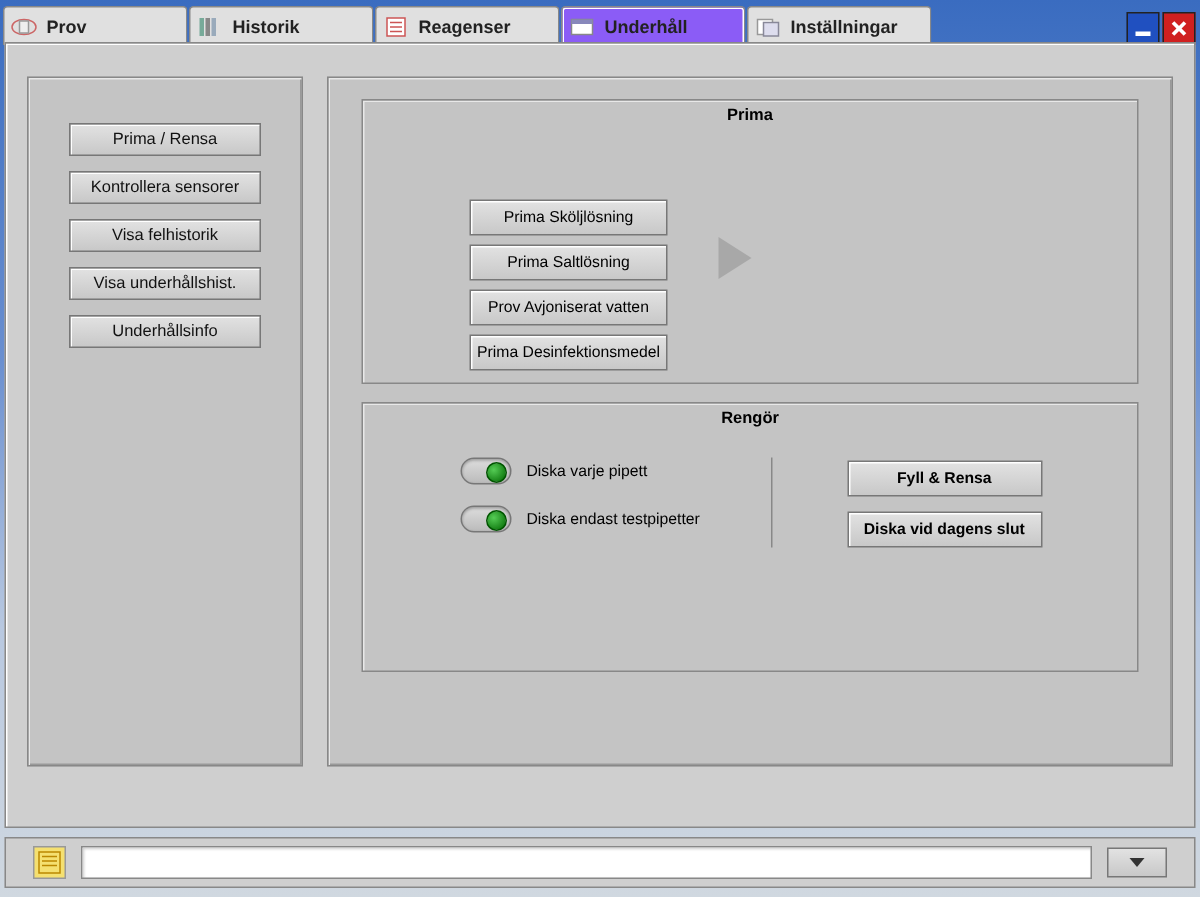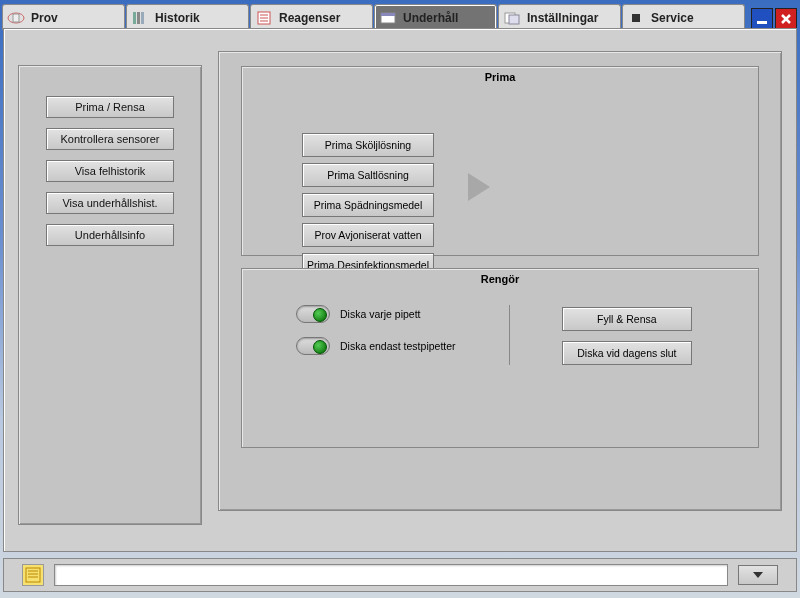--- a/index.html
+++ b/index.html
@@ -29,21 +29,21 @@
     border-radius: 3px 3px 0 0;
     margin-right: 1px;
     padding: 0 10px 0 4px;
     font-size: 12px;
     font-weight: bold;
     color: #222;
     cursor: pointer;
     width: 123px;
   }
   .tab.active {
-    background: #737373;
+    background: #8b5cf6;
     box-shadow: inset 0 0 0 1px #fff;
   }
   .tab .tab-icon {
     width: 18px; height: 16px;
     margin-right: 6px;
     display: inline-flex;
     align-items: center; justify-content: center;
   }
   .win-controls {
     display: flex;
@@ -67,21 +67,21 @@
     position: absolute;
     top: 28px; left: 3px; right: 3px; bottom: 46px;
     background: #cfcfcf;
     border: 1px solid #888;
     box-shadow: inset 1px 1px 0 #fff;
   }
 
   
   .sidebar {
     position: absolute;
-    top: 36px; left: 14px;
+    top: 22px; left: 14px;
     width: 184px;
     height: 460px;
     background: #c4c4c4;
     border: 1px solid #888;
     box-shadow: inset 1px 1px 0 #e8e8e8, inset -1px -1px 0 #999;
     padding-top: 30px;
     display: flex;
     flex-direction: column;
     align-items: center;
     gap: 10px;
@@ -107,21 +107,21 @@
     border: 1px solid #888;
     box-shadow: inset 1px 1px 0 #e8e8e8, inset -1px -1px 0 #999;
     padding: 14px 22px;
   }
 
   .group {
     border: 1px solid #888;
     box-shadow: inset 1px 1px 0 #e8e8e8;
     background: #c4c4c4;
     position: relative;
-    padding: 18px 14px 14px 14px;
+    padding: 18px 14px 14px 25px;
     margin-bottom: 12px;
   }
   .group-title {
     position: absolute;
     top: 4px; left: 0; right: 0;
     text-align: center;
     font-weight: bold;
     font-size: 11px;
   }
 
@@ -170,21 +170,21 @@
     border-radius: 50%;
     background: radial-gradient(circle at 35% 35%, #5c5, #060);
     border: 1px solid #050;
   }
   .rengor-right {
     flex: 1;
     display: flex; flex-direction: column; gap: 10px;
     align-items: center;
     padding-top: 2px;
   }
-  .rengor-right .cmd-btn { width: 130px; }
+  .rengor-right .cmd-btn { width: 130px; font-weight: bold; }
 
   
   .statusbar {
     position: absolute;
     left: 3px; right: 3px; bottom: 6px;
     height: 34px;
     background: #cfcfcf;
     border: 1px solid #888;
     display: flex;
     align-items: center;
@@ -263,28 +263,20 @@
   </div>
   <div class="tab">
     <span class="tab-icon">
       <svg width="18" height="14" viewBox="0 0 18 14">
           <rect x="2" y="2" width="10" height="10" fill="#fff" stroke="#999"></rect>
           <rect x="6" y="4" width="10" height="9" fill="#dde" stroke="#889"></rect>
         </svg>
     </span>
     <span>Inställningar</span>
   </div>
-  <div class="tab">
-    <span class="tab-icon">
-      <svg width="14" height="14" viewBox="0 0 14 14">
-          <rect x="3" y="3" width="8" height="8" fill="#333"></rect>
-        </svg>
-    </span>
-    <span>Service</span>
-  </div>
   <div class="win-controls">
     <div class="win-btn win-min">
       <svg width="14" height="14" viewBox="0 0 14 14">
           <rect x="2" y="9" width="10" height="3" fill="#fff"></rect>
         </svg>
     </div>
     <div class="win-btn win-close">
       <svg width="14" height="14" viewBox="0 0 14 14">
           <line x1="3" y1="3" x2="11" y2="11" stroke="#fff" stroke-width="2.5"></line>
           <line x1="11" y1="3" x2="3" y2="11" stroke="#fff" stroke-width="2.5"></line>
@@ -317,23 +309,20 @@
 
     <div class="group prima-group">
       <div class="group-title">Prima</div>
       <div class="prima-row">
         <div class="prima-col">
           <div class="cmd-btn">
               <span>Prima Sköljlösning</span>
             </div>
           <div class="cmd-btn">
               <span>Prima Saltlösning</span>
-            </div>
-          <div class="cmd-btn">
-              <span>Prima Spädningsmedel</span>
             </div>
           <div class="cmd-btn">
               <span>Prov Avjoniserat vatten</span>
             </div>
           <div class="cmd-btn">
               <span>Prima Desinfektionsmedel</span>
             </div>
         </div>
         <div class="play-arrow"></div>
       </div>

